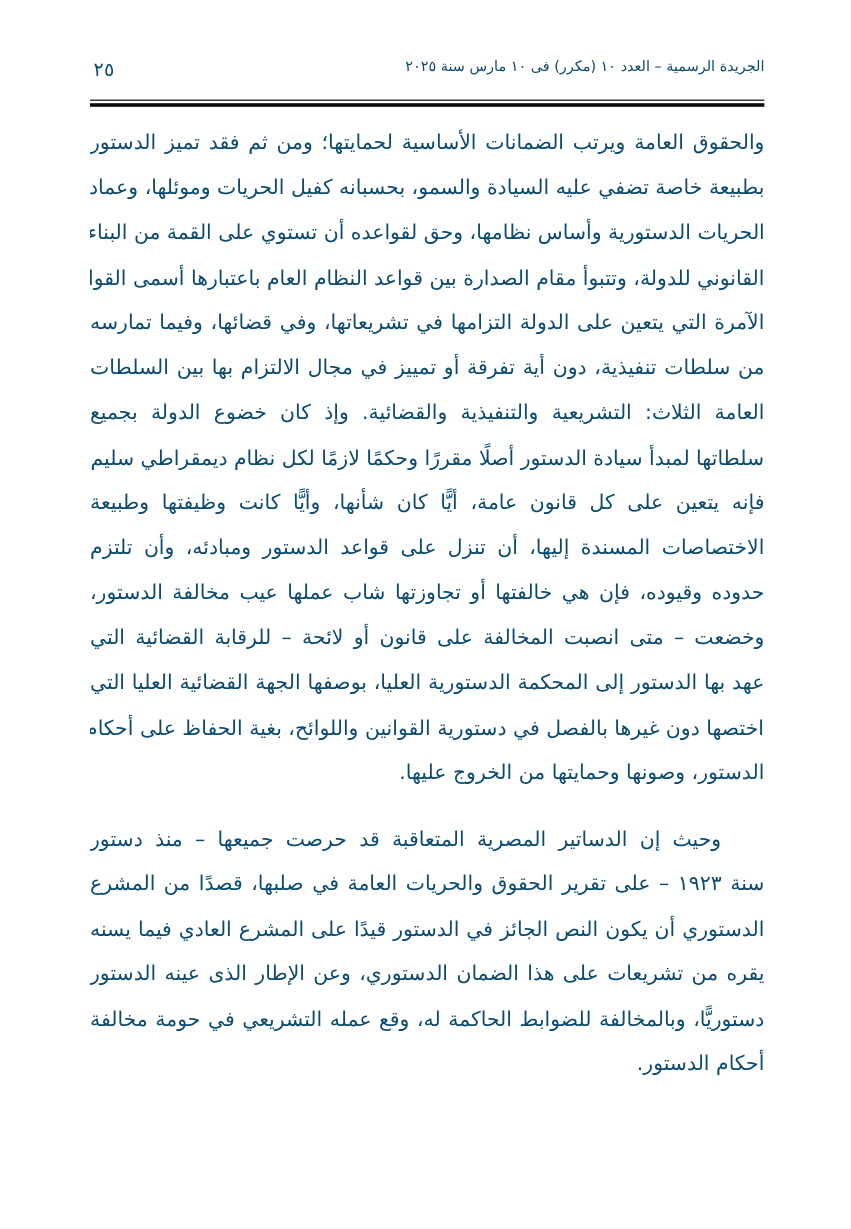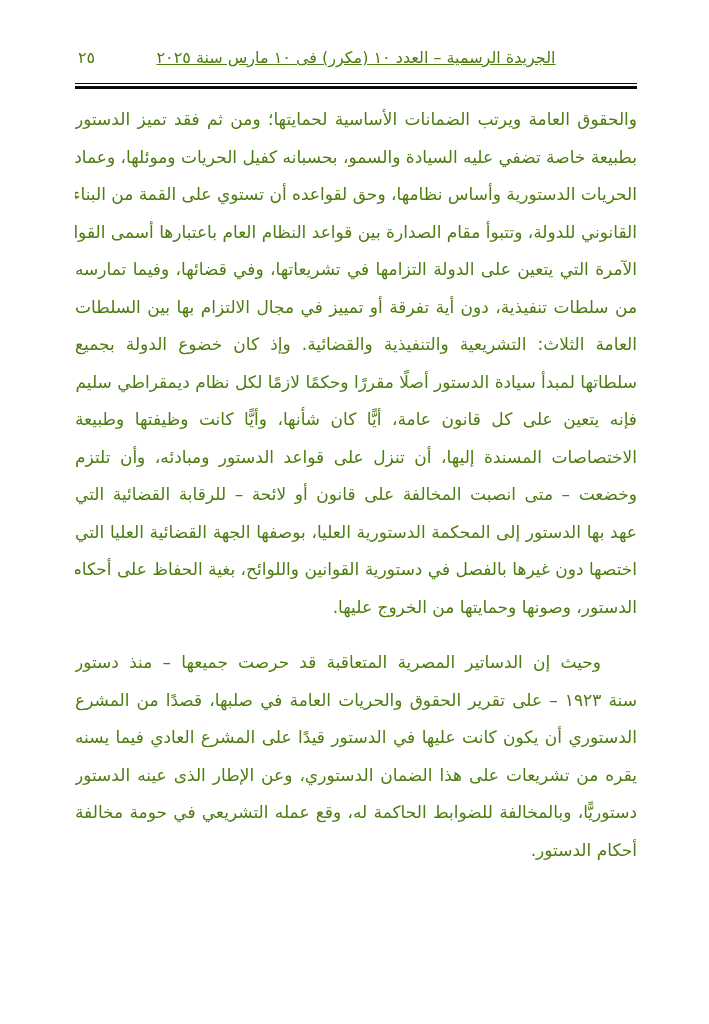--- a/index.html
+++ b/index.html
@@ -8,36 +8,35 @@
     background: #e8e8e8;
   }
   .page {
     position: relative;
     width: 709px;
     height: 1024px;
     margin: 0 auto;
     background: #ffffff;
     direction: rtl;
     font-family: "DejaVu Sans", sans-serif;
-    color: #4d7c0f;
+    color: #0c4a6e;
     overflow: hidden;
     box-sizing: border-box;
   }
   
   .header {
     position: relative;
     padding: 48px 72px 0 75px;
     height: 26px;
   }
   .header-title {
-    text-align: center;
-    font-size: 16px;
+    text-align: right;
+    font-size: 12px;
     letter-spacing: 0;
     white-space: nowrap;
-    text-decoration: underline;
   }
   .page-number {
     position: absolute;
     left: 78px;
     top: 48px;
     font-size: 16px;
   }
   
   .rule {
     margin: 9px 72px 0 75px;
@@ -97,28 +96,29 @@
         <div class="line">والحقوق العامة ويرتب الضمانات الأساسية لحمايتها؛ ومن ثم فقد تميز الدستور</div>
         <div class="line">بطبيعة خاصة تضفي عليه السيادة والسمو، بحسبانه كفيل الحريات وموئلها، وعماد</div>
         <div class="line">الحريات الدستورية وأساس نظامها، وحق لقواعده أن تستوي على القمة من البناء</div>
         <div class="line">القانوني للدولة، وتتبوأ مقام الصدارة بين قواعد النظام العام باعتبارها أسمى القواعد</div>
         <div class="line">الآمرة التي يتعين على الدولة التزامها في تشريعاتها، وفي قضائها، وفيما تمارسه</div>
         <div class="line">من سلطات تنفيذية، دون أية تفرقة أو تمييز في مجال الالتزام بها بين السلطات</div>
         <div class="line">العامة الثلاث: التشريعية والتنفيذية والقضائية. وإذ كان خضوع الدولة بجميع</div>
         <div class="line">سلطاتها لمبدأ سيادة الدستور أصلًا مقررًا وحكمًا لازمًا لكل نظام ديمقراطي سليم،</div>
         <div class="line">فإنه يتعين على كل قانون عامة، أيًّا كان شأنها، وأيًّا كانت وظيفتها وطبيعة</div>
         <div class="line">الاختصاصات المسندة إليها، أن تنزل على قواعد الدستور ومبادئه، وأن تلتزم</div>
+        <div class="line">حدوده وقيوده، فإن هي خالفتها أو تجاوزتها شاب عملها عيب مخالفة الدستور،</div>
         <div class="line">وخضعت – متى انصبت المخالفة على قانون أو لائحة – للرقابة القضائية التي</div>
         <div class="line">عهد بها الدستور إلى المحكمة الدستورية العليا، بوصفها الجهة القضائية العليا التي</div>
         <div class="line">اختصها دون غيرها بالفصل في دستورية القوانين واللوائح، بغية الحفاظ على أحكام</div>
         <div class="line last">الدستور، وصونها وحمايتها من الخروج عليها.</div>
       </div>
       <div class="paragraph">
         <div class="line first-indent">وحيث إن الدساتير المصرية المتعاقبة قد حرصت جميعها – منذ دستور</div>
         <div class="line">سنة ١٩٢٣ – على تقرير الحقوق والحريات العامة في صلبها، قصدًا من المشرع</div>
-        <div class="line">الدستوري أن يكون كانت عليها في الدستور قيدًا على المشرع العادي فيما يسنه</div>
+        <div class="line">الدستوري أن يكون النص الجائز في الدستور قيدًا على المشرع العادي فيما يسنه</div>
         <div class="line">يقره من تشريعات على هذا الضمان الدستوري، وعن الإطار الذى عينه الدستور</div>
         <div class="line">دستوريًّا، وبالمخالفة للضوابط الحاكمة له، وقع عمله التشريعي في حومة مخالفة</div>
         <div class="line last">أحكام الدستور.</div>
       </div>
     </div>
 
 </div>
 
 </body></html>

